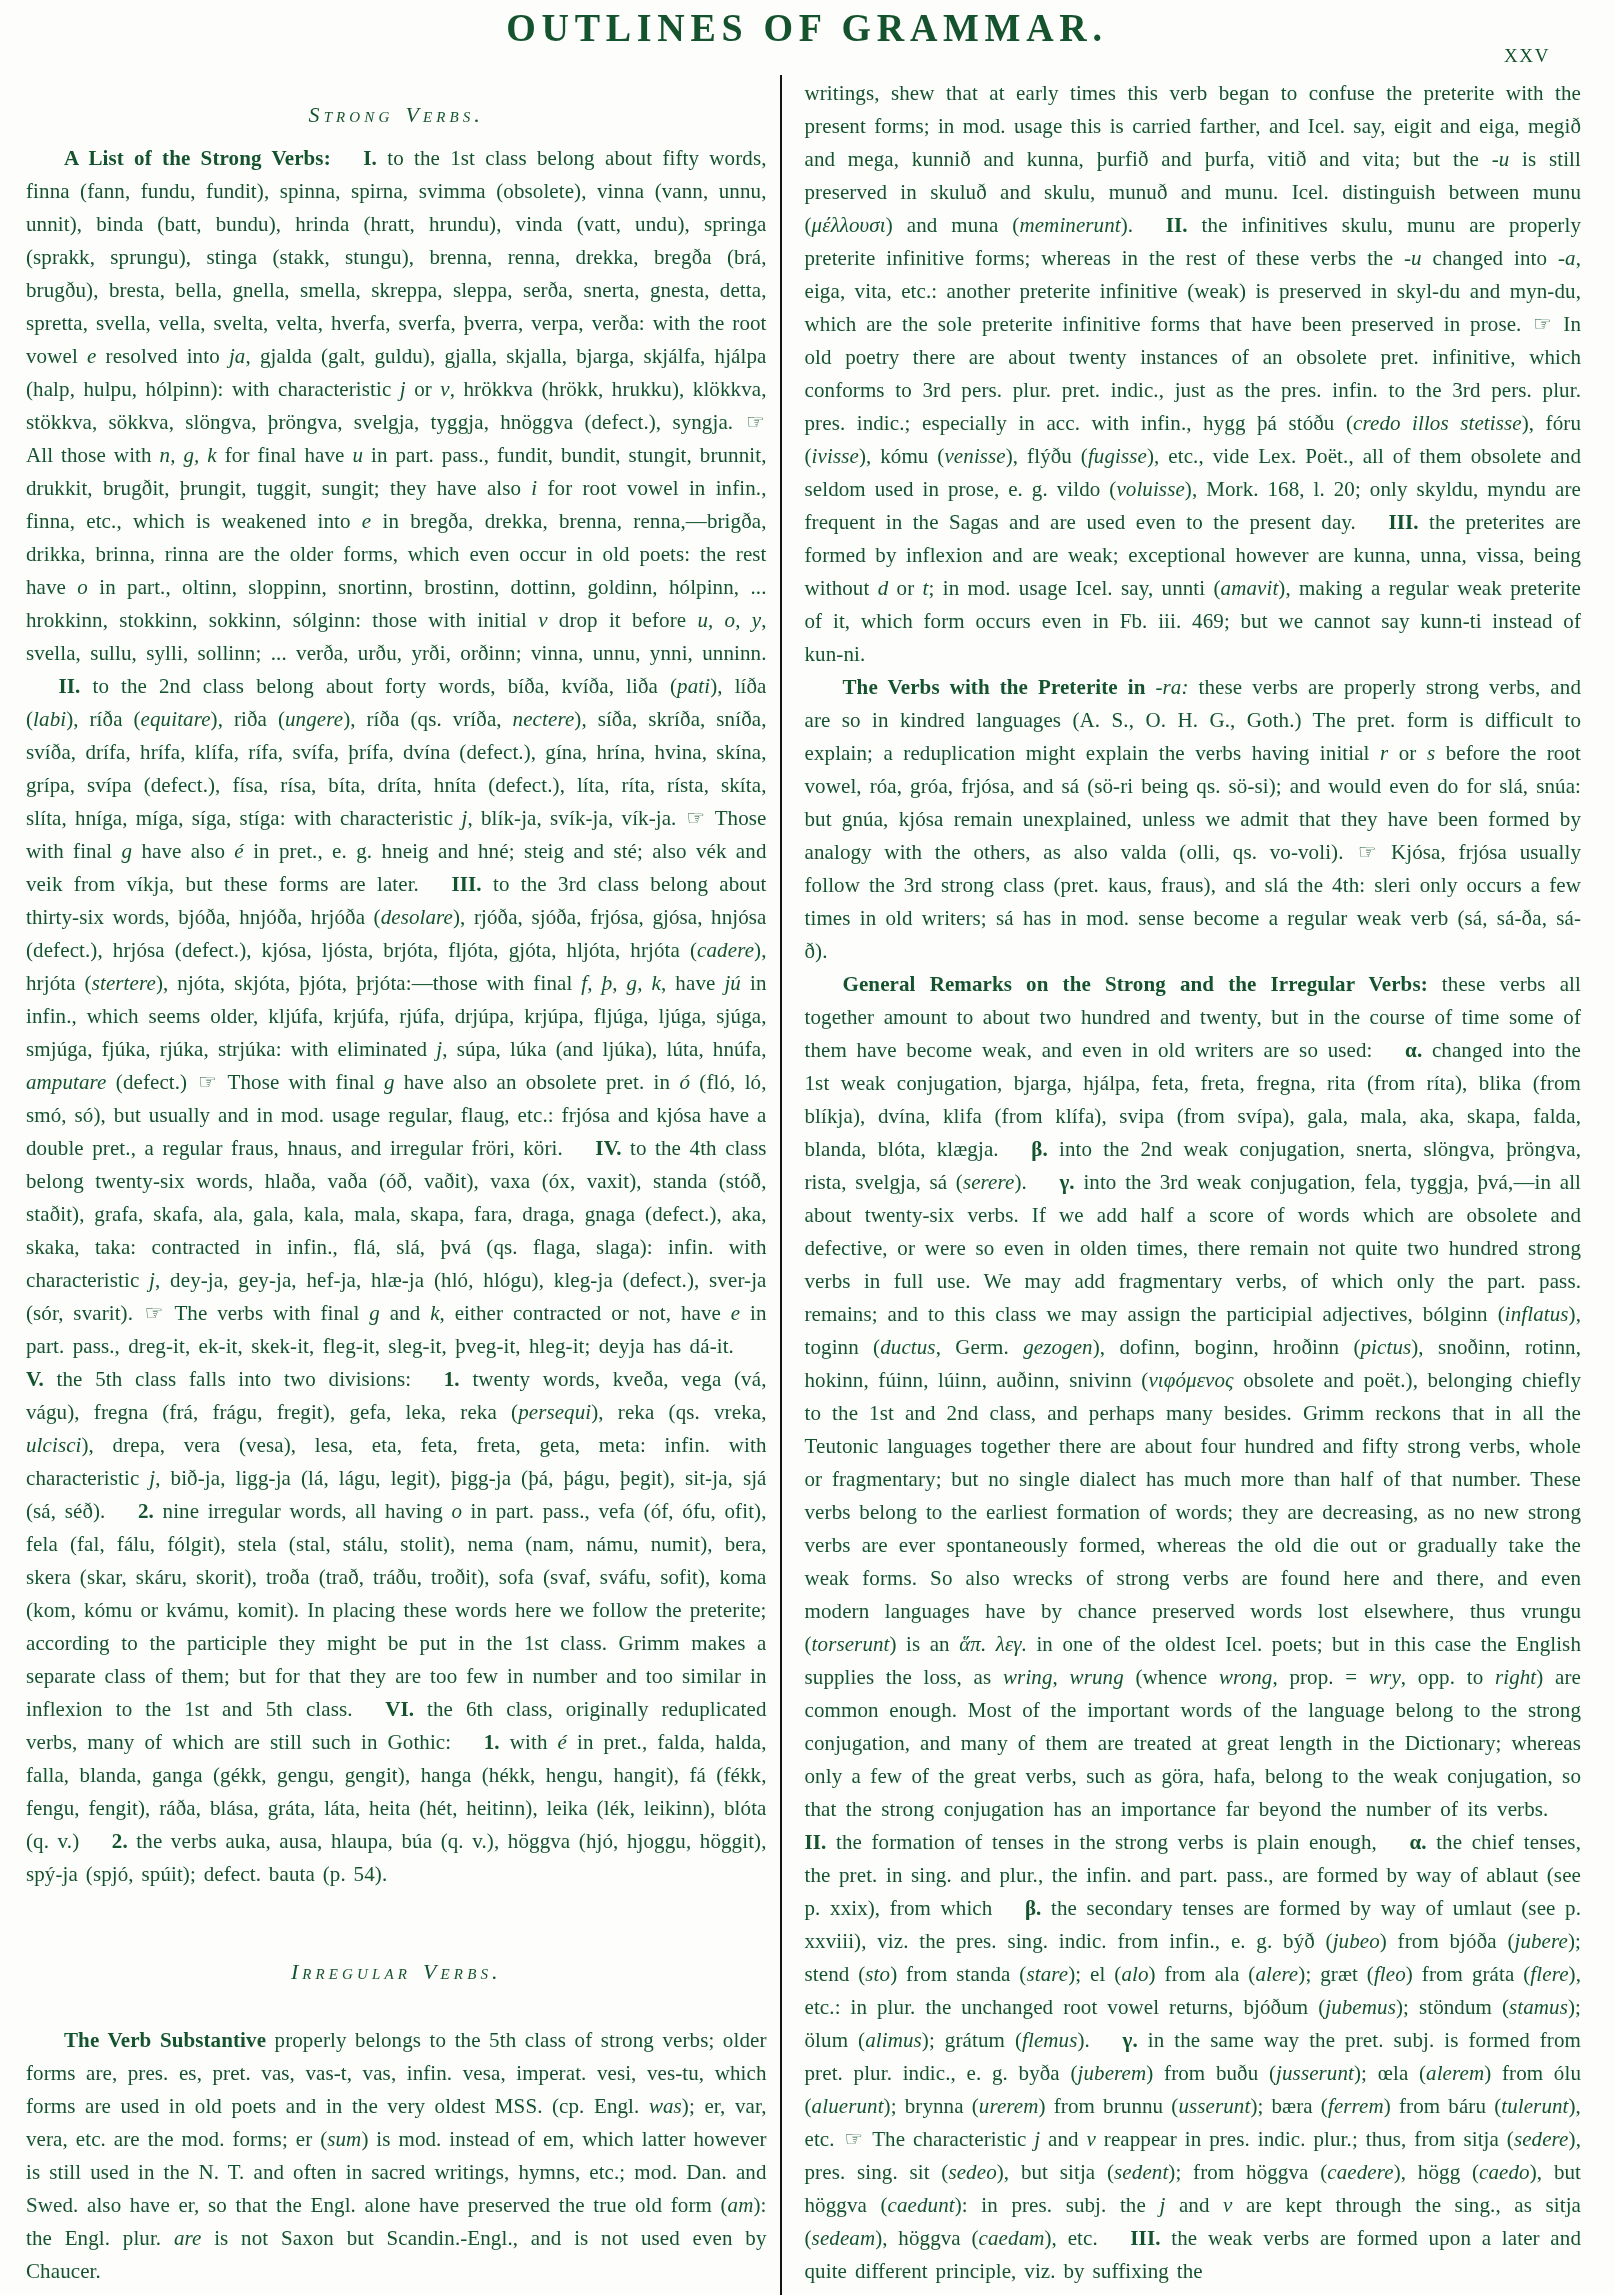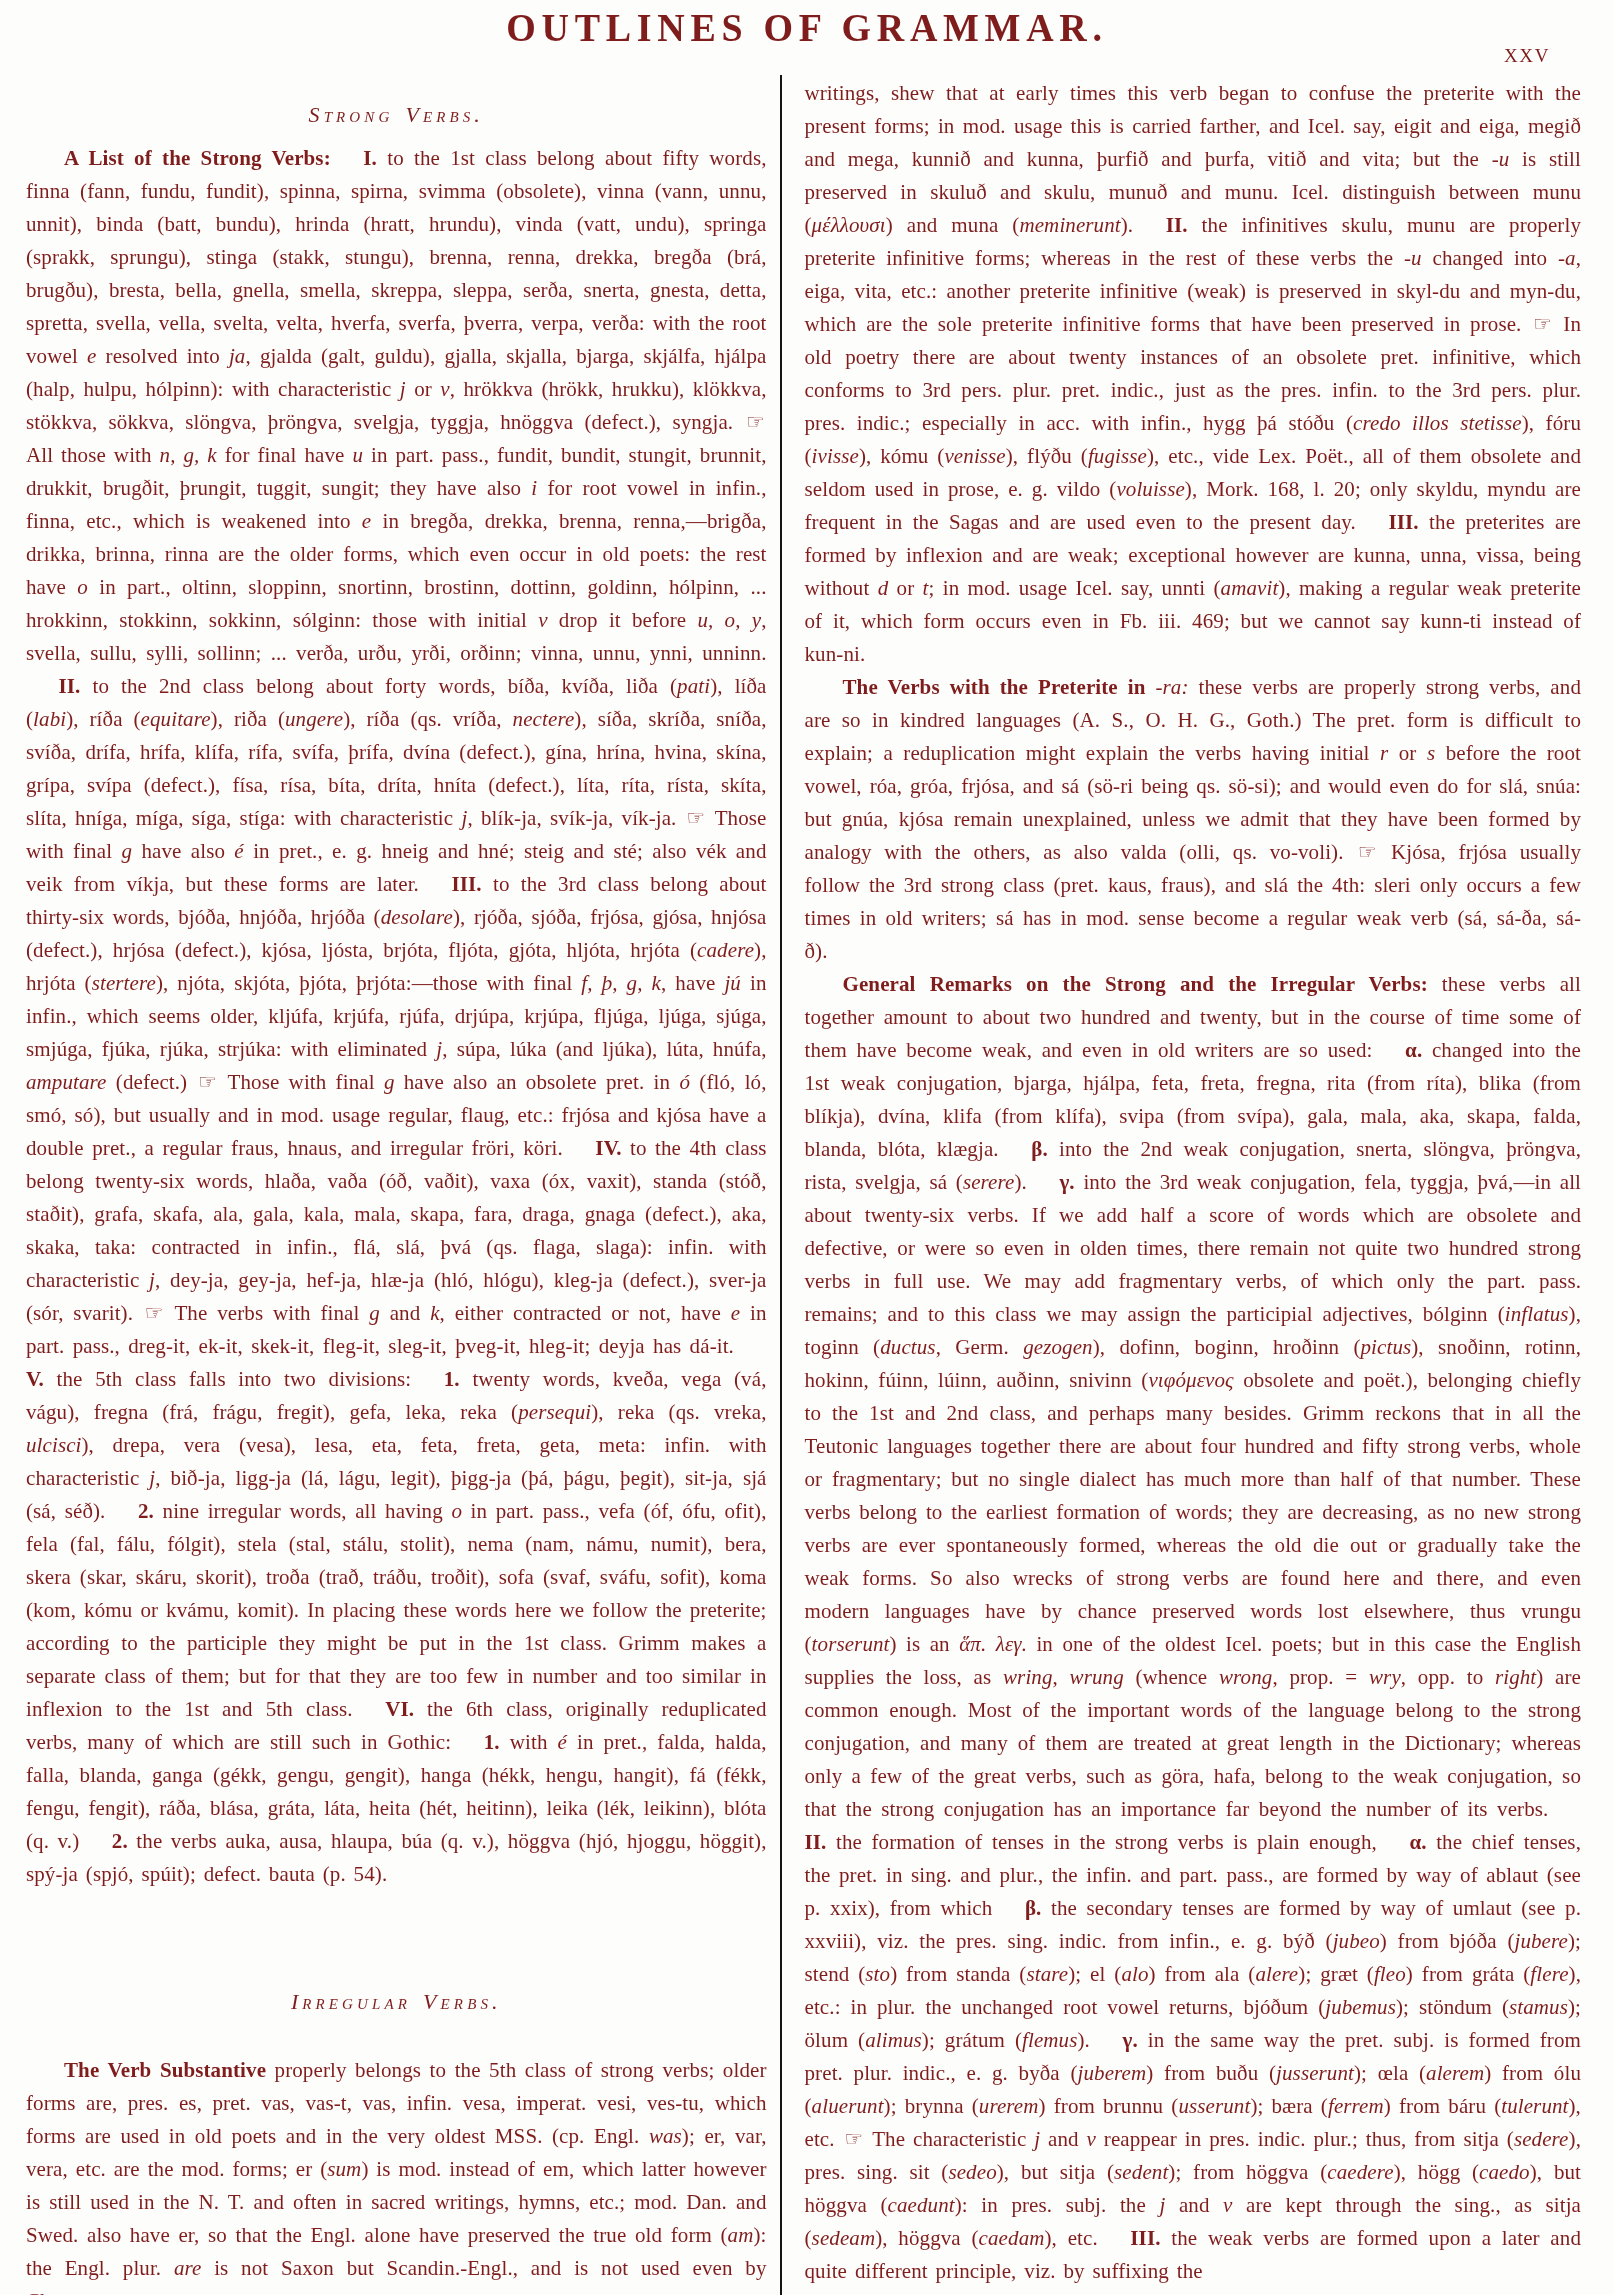--- a/index.html
+++ b/index.html
@@ -1,18 +1,18 @@
 <!DOCTYPE html>
 <html style="font-size:13px"><head>
 <meta charset="utf-8">
 <style>
   html,body{margin:0;padding:0;}
   .page{
     position:relative; width:1614px; height:2295px;
-    background:#fdfdfb; color:#7f1d1d; overflow:hidden;
+    background:#fdfdfb; color:#14532d; overflow:hidden;
     font-family:"Liberation Serif","DejaVu Serif",serif;
   }
   .page-header{position:absolute; top:0; left:0; width:100%; height:73px;}
   .page-title{
     position:absolute; top:4.9px; left:0; width:100%;
     text-align:center; font-size:38px; font-weight:700;
     letter-spacing:5.7px; transform:scaleY(1.08);
   }
   .page-number{
     position:absolute; top:18px; right:64px;
@@ -26,21 +26,21 @@
   .col{
     font-size:21px; line-height:33px; text-align:justify;
     word-spacing:0.12em; letter-spacing:0.1px;
   }
   .col-left{width:741px; margin-right:38px;}
   .col-right{width:777px;}
   .sc-heading{
     margin:21px 0 11.4px 0; text-align:center; text-indent:0;
     font-variant:small-caps; letter-spacing:4.1px; font-size:22px; font-weight:400;font-style:italic;
   }
-  .sc-heading.spaced{margin-top:94px; margin-bottom:36px;}
+  .sc-heading.spaced{margin-top:64px; margin-bottom:36px;}
   p{margin:0; text-indent:0;}
   p.indent{text-indent:38px;}
   b{font-weight:700;}
   .gap{display:inline-block; width:1.55em;}
   .fist{font-family:"DejaVu Sans","Liberation Sans",sans-serif; padding:0 1.6px;}
 </style>
 </head>
 <body>
 
 <div class="page">

